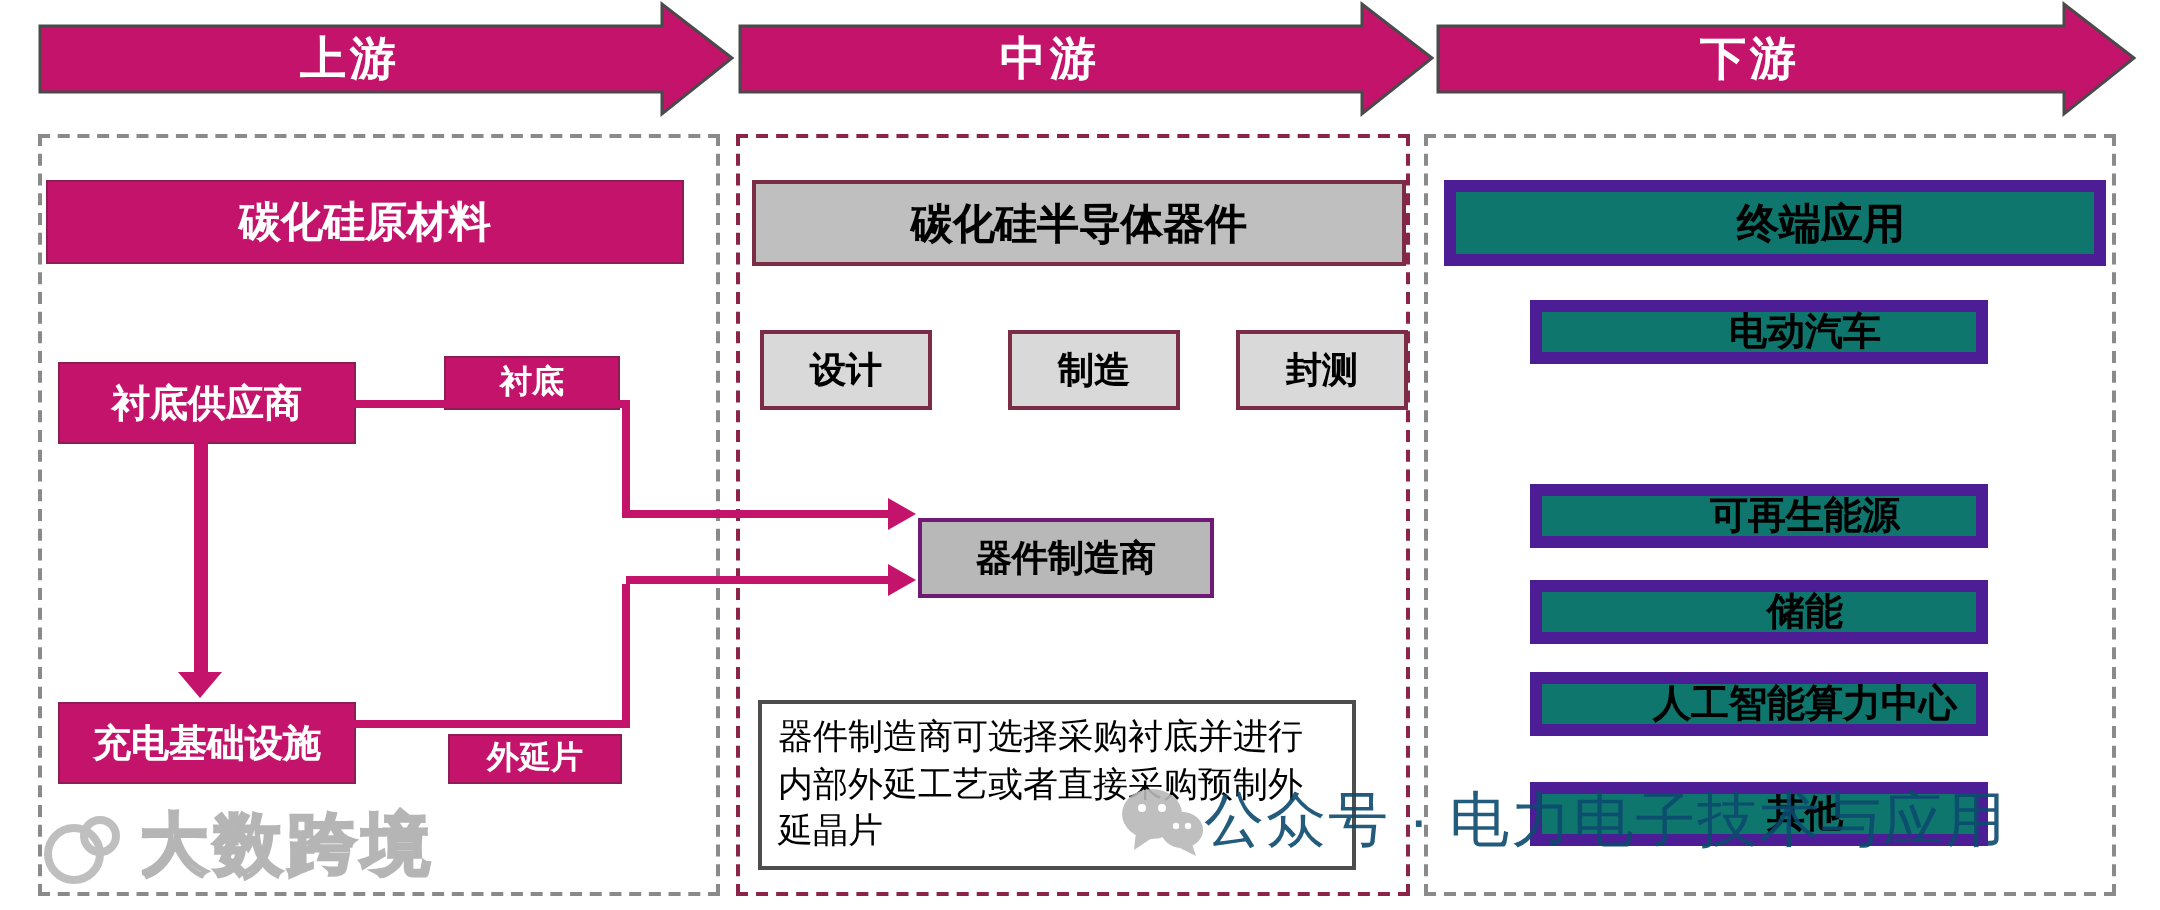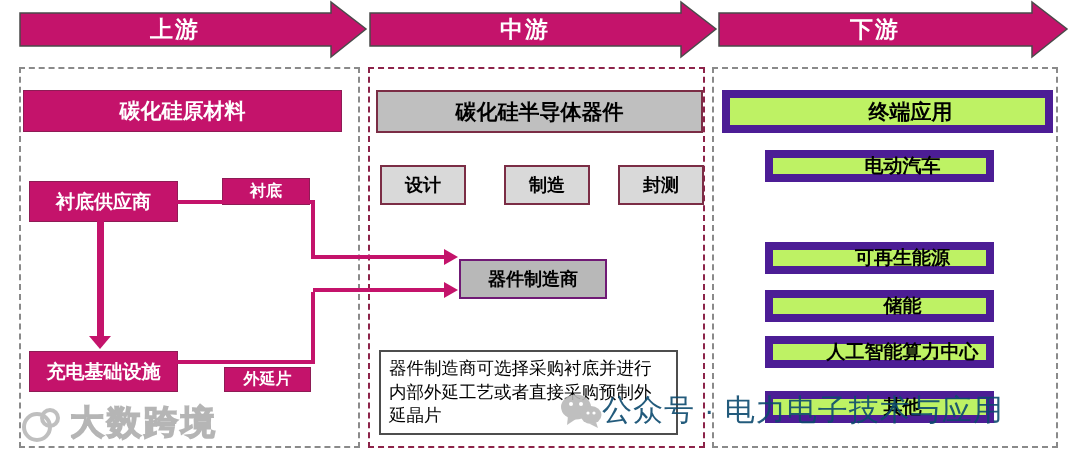--- a/index.html
+++ b/index.html
@@ -17,21 +17,21 @@
   .section { position:absolute; top:67px; height:381px; }
   .sec-gray   { border:2px dashed #8a8a8a; }
   .sec-maroon { border:2px dashed #8c2349; }
 
   
   .box { position:absolute; display:flex; align-items:center; justify-content:center;
          font-weight:bold; color:#000; }
   .magenta-box { background:#c4136b; border:1px solid #8e1c55; color:#fff; }
   .grayhdr-box { background:#bfbfbf; border:2px solid #7b2d45; }
   .ltgray-box  { background:#d9d9d9; border:2px solid #7b2d45; }
-  .pink-box    { background:#bef264; border:8px solid #4c1d95;padding-left:46px; }
+  .pink-box    { background:#0f766e; border:6px solid #4c1d95;padding-left:46px; }
   .devmaker-box{ background:#b8b8b8; border:2px solid #701a75; }
   .note-box    { background:#ffffff; border:2px solid #4d4d4d; font-weight:normal;
                  font-size:17.5px; line-height:1.35; padding:5px 8px;
                  align-items:flex-start; justify-content:flex-start; text-align:left; }
 
   
   .line { position:absolute; background:#c4136b; }
   .arrhead-right { position:absolute; width:0; height:0;
     border-top:8px solid transparent; border-bottom:8px solid transparent;
     border-left:14px solid #c4136b; }

